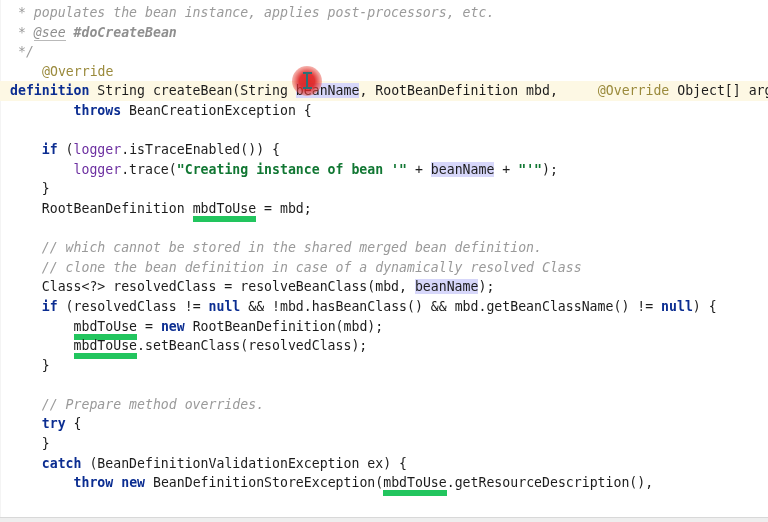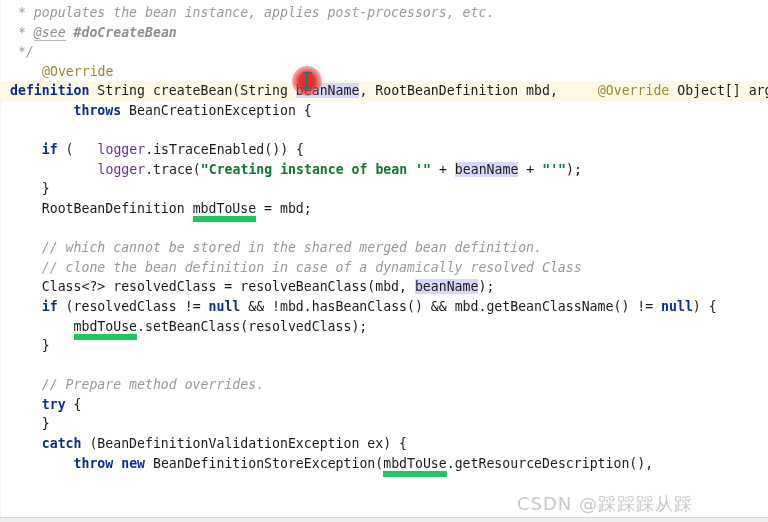--- a/index.html
+++ b/index.html
@@ -46,21 +46,21 @@
     background: #fdf8e4;
   }
 
   
   .kw       { color: #0b2d91; font-weight: bold; }
   .cmt      { color: #9a9a9a; font-style: italic; }
   .cmt-tag  { color: #8f8f8f; font-style: italic; border-bottom: 1px solid #b9b9b9; margin-top: 37px; }
   .cmt-b    { color: #8f8f8f; font-style: italic; font-weight: bold; }
   .anno     { color: #9a8a3c; margin-left: 32px; }
   .str      { color: #117733; font-weight: bold; }
-  .field    { color: #6c2fa0; margin-left: 24px; }
+  .field    { color: #6c2fa0; }
   .localvar { color: #1c1c1c; border-bottom: 6px solid #22c55e; }
   .plain    { color: #1c1c1c; }
   .hl       { background: #d7d7fa; }
 
   
   #click-indicator {
     position: absolute;
     width: 30px;
     height: 30px;
     border-radius: 50%;
@@ -130,31 +130,31 @@
       <div class="line"><span class="plain"></span></div>
       <div class="line"><span class="plain">    </span><span class="kw">if</span><span class="plain"> (</span><span class="field">logger</span><span class="plain">.isTraceEnabled()) {</span></div>
       <div class="line"><span class="plain">        </span><span class="field">logger</span><span class="plain">.trace(</span><span class="str">"Creating instance of bean '"</span><span class="plain"> + </span><span class="plain hl">beanName</span><span class="plain"> + </span><span class="str">"'"</span><span class="plain">);</span></div>
       <div class="line"><span class="plain">    }</span></div>
       <div class="line"><span class="plain">    RootBeanDefinition </span><span class="localvar">mbdToUse</span><span class="plain"> = mbd;</span></div>
       <div class="line"><span class="plain"></span></div>
       <div class="line"><span class="cmt">    // which cannot be stored in the shared merged bean definition.</span></div>
       <div class="line"><span class="cmt">    // clone the bean definition in case of a dynamically resolved Class</span></div>
       <div class="line"><span class="plain">    Class&lt;?&gt; resolvedClass = resolveBeanClass(mbd, </span><span class="plain hl">beanName</span><span class="plain">);</span></div>
       <div class="line"><span class="plain">    </span><span class="kw">if</span><span class="plain"> (resolvedClass != </span><span class="kw">null</span><span class="plain"> &amp;&amp; !mbd.hasBeanClass() &amp;&amp; mbd.getBeanClassName() != </span><span class="kw">null</span><span class="plain">) {</span></div>
+      <div class="line"><span class="plain">        </span><span class="localvar">mbdToUse</span><span class="plain"> = </span><span class="kw">new</span><span class="plain"> RootBeanDefinition(mbd);</span></div>
       <div class="line"><span class="plain">        </span><span class="localvar">mbdToUse</span><span class="plain">.setBeanClass(resolvedClass);</span></div>
       <div class="line"><span class="plain">    }</span></div>
       <div class="line"><span class="plain"></span></div>
       <div class="line"><span class="cmt">    // Prepare method overrides.</span></div>
       <div class="line"><span class="plain">    </span><span class="kw">try</span><span class="plain"> {</span></div>
       <div class="line"><span class="plain">    }</span></div>
       <div class="line"><span class="plain">    </span><span class="kw">catch</span><span class="plain"> (BeanDefinitionValidationException ex) {</span></div>
       <div class="line"><span class="plain">        </span><span class="kw">throw</span><span class="plain"> </span><span class="kw">new</span><span class="plain"> BeanDefinitionStoreException(</span><span class="localvar">mbdToUse</span><span class="plain">.getResourceDescription(),</span></div>
     </div>
 
   <div id="click-indicator" style="left: 292px; top: 66px;"></div>
   <div id="text-caret" style="left: 306px; top: 72px; background: rgb(46, 111, 117);"></div>
   <div id="caret-top" style="left: 302.5px; top: 72px; background: rgb(46, 111, 117);"></div>
   <div id="caret-bot" style="left: 302.5px; top: 87px; background: rgb(46, 111, 117);"></div>
 
-  <div id="watermark" style="left: 517px; top: 492px; color: rgb(201, 201, 201);">CSDN @踩踩踩从踩</div>
 
   <div id="bottom-strip"></div>
 </div>
 
 </body></html>

